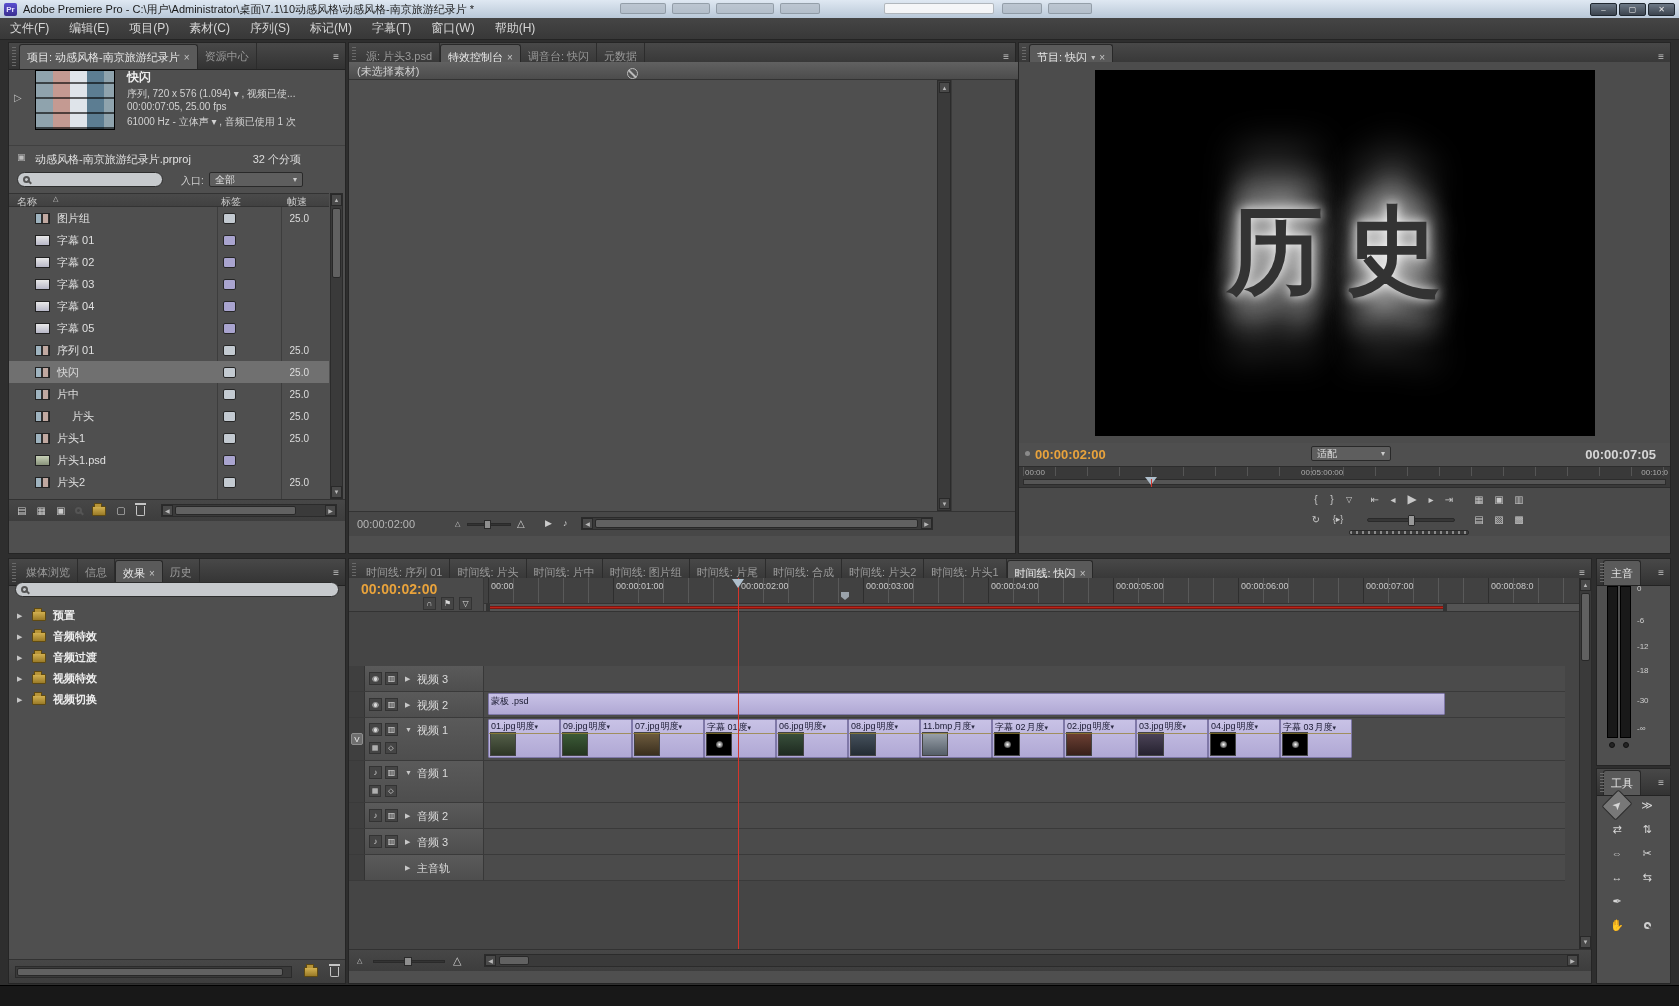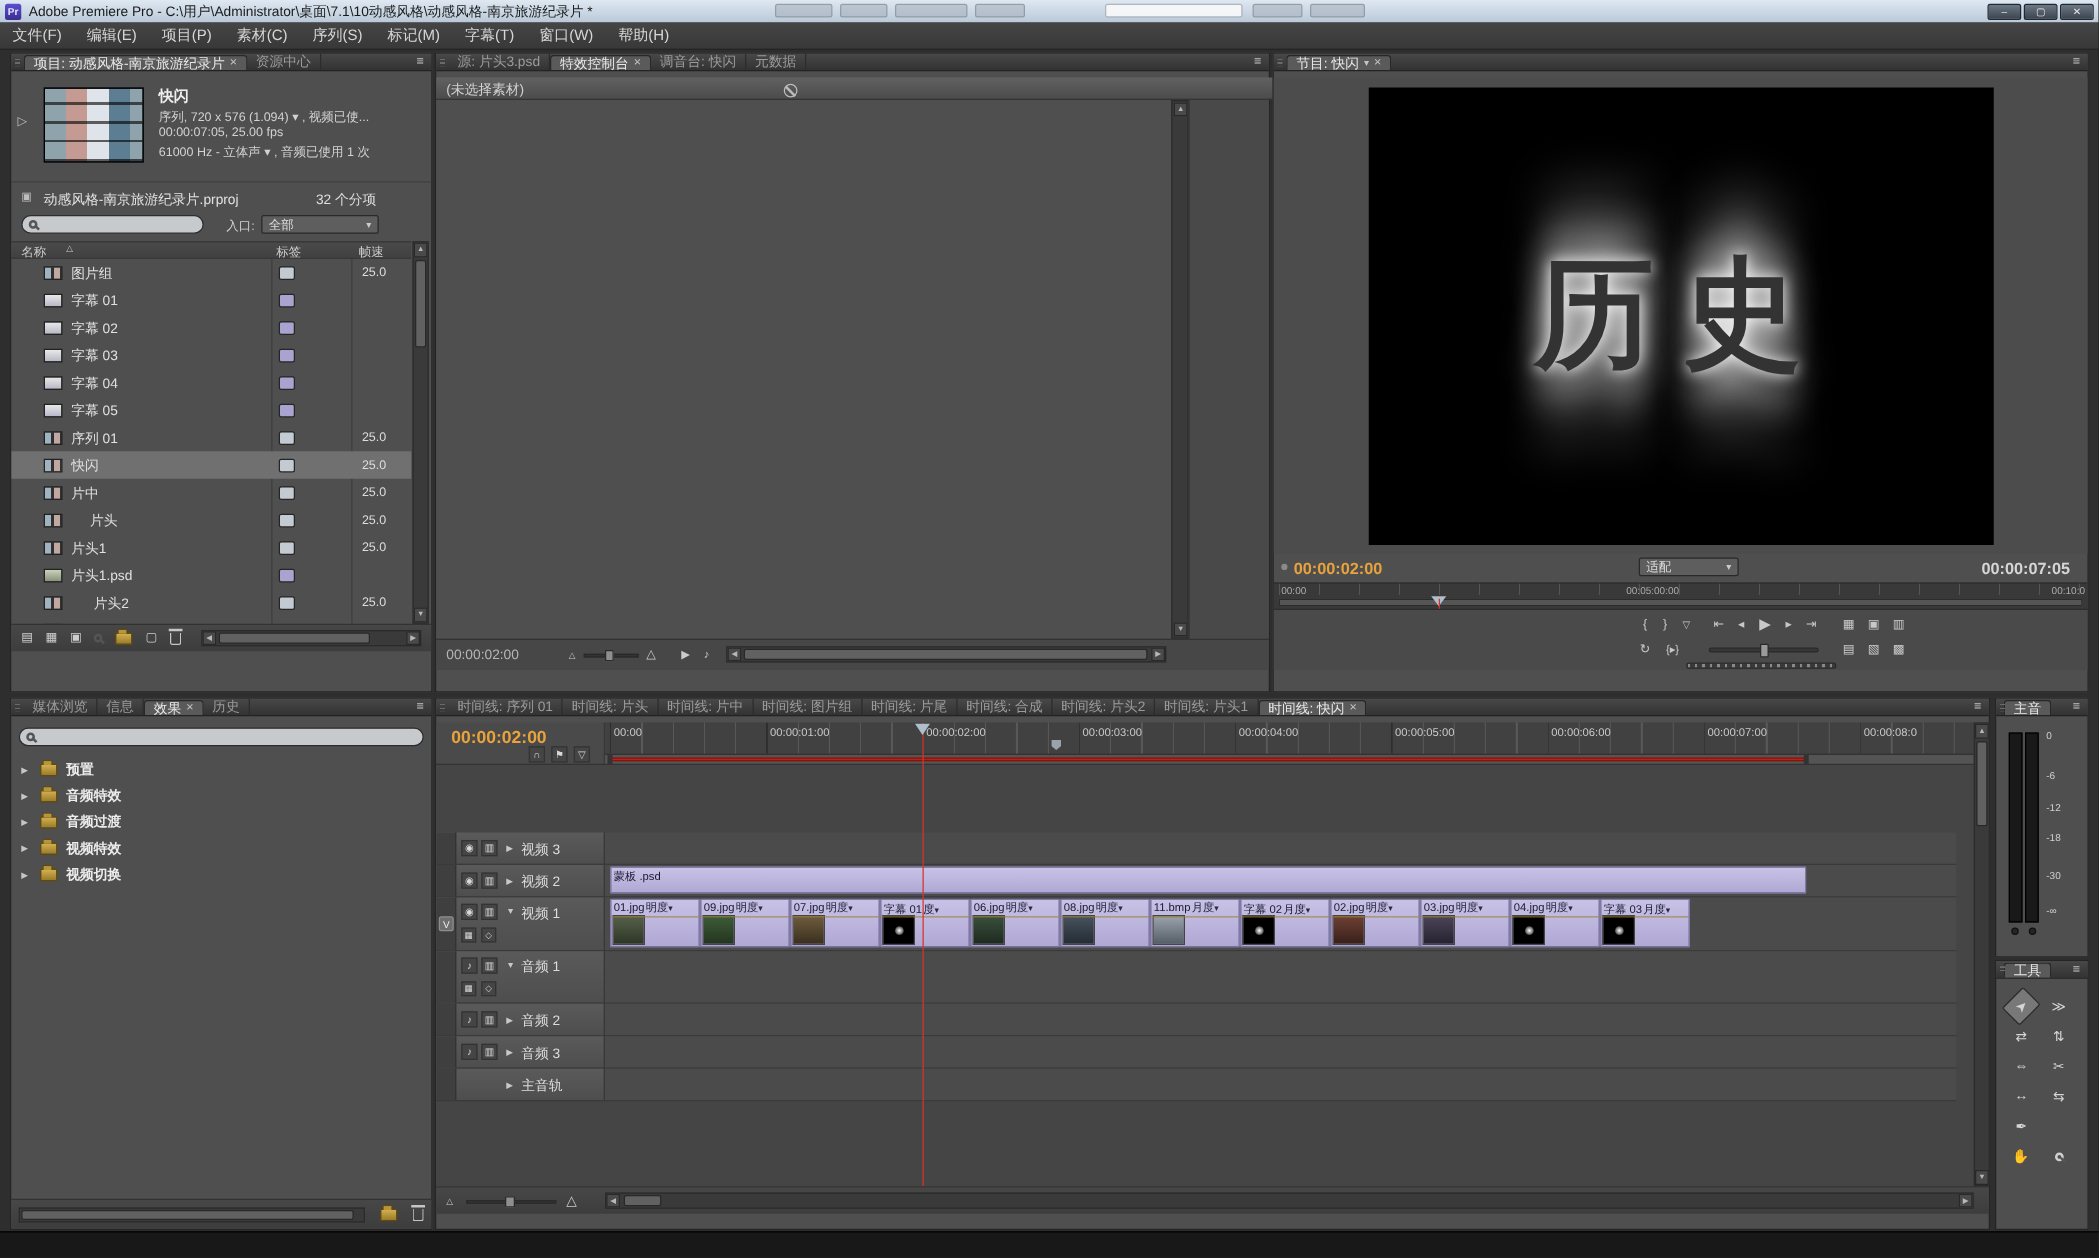--- a/index.html
+++ b/index.html
@@ -10,21 +10,21 @@
   #titlebar{position:absolute;left:0;top:0;width:1679px;height:18px;background:linear-gradient(#dfe8f2,#b9c8d8);color:#1a1a1a;font-size:11px;display:flex;align-items:center;padding:0 4px;}
   #titlebar .appico{width:13px;height:13px;background:linear-gradient(#5a4fd0,#3a2f90);color:#e8e4ff;font-size:8px;font-weight:bold;display:flex;align-items:center;justify-content:center;border-radius:2px;margin-right:6px;}
   .ovl{position:absolute;top:3px;height:11px;border-radius:2px;background:rgba(165,175,185,.55);border:1px solid rgba(110,120,130,.5);}
   .ovl.white{background:rgba(248,248,250,.9);}
   .winbtn{width:27px;height:13px;background:linear-gradient(#6c7886,#3c444e);border:1px solid #202830;color:#e8e8e8;font-size:8px;display:flex;align-items:center;justify-content:center;margin-left:2px;border-radius:2px;}
   #menubar{position:absolute;left:0;top:18px;width:1679px;height:22px;background:linear-gradient(#454545,#383838);border-bottom:1px solid #242424;display:flex;align-items:center;color:#d6d6d6;font-size:12px;}
   #menubar .mi{padding:0 10px;height:100%;display:flex;align-items:center;}
   #statusbar{position:absolute;left:0;top:985px;width:1679px;height:21px;background:#181818;border-top:1px solid #000;}
   
   .panel{position:absolute;background:#4f4f4f;border:1px solid #252525;}
-  .tabs{position:relative;height:14px;background:linear-gradient(#484848,#333333);border-bottom:1px solid #232323;display:flex;align-items:stretch;padding-left:10px;}
+  .tabs{position:relative;height:27px;background:linear-gradient(#484848,#333333);border-bottom:1px solid #232323;display:flex;align-items:stretch;padding-left:10px;}
   .tabs::before{content:"";position:absolute;left:3px;top:4px;bottom:3px;width:4px;background:repeating-linear-gradient(#6a6a6a 0 1px,transparent 1px 3px);}
   .tab{display:flex;align-items:center;gap:4px;padding:0 7px;font-size:11px;color:#9b9b9b;border-right:1px solid #2c2c2c;white-space:nowrap;}
   .tab.on{background:#5a5a5a;color:#e8e8e8;border-radius:3px 3px 0 0;margin-top:1px;border:1px solid #282828;border-bottom:none;}
   .tab .x{font-size:10px;color:#c4c4c4;}
   .tab .caret{font-size:8px;color:#c4c4c4;}
   .pm{margin-left:auto;align-self:center;color:#c2c2c2;font-size:10px;padding:0 6px;}
   .ic{display:inline-flex;align-items:center;justify-content:center;color:#cccccc;}
   .btn{display:inline-flex;align-items:center;justify-content:center;color:#c8c8c8;background:transparent;}
   .field{background:#c7cacd;border:1px solid #2d2d2d;border-radius:8px;height:15px;display:flex;align-items:center;padding:0 5px;gap:4px;}
   .mag{width:7px;height:7px;border:2px solid #555;border-radius:50%;position:relative;display:inline-block;flex:none;}
@@ -236,21 +236,21 @@
           <span class="fps">25.0</span>
         </div>
       <div class="prow" style="top:242px;">
           <span class="itico still"></span>
           <span style="margin-left:7px;">片头1.psd</span>
           <span class="chip lav"></span>
           <span class="fps"></span>
         </div>
       <div class="prow" style="top:264px;">
           <span class="itico seq"></span>
-          <span style="margin-left:25px;">片头2</span>
+          <span style="margin-left:7px;">片头2</span>
           <span class="chip gray"></span>
           <span class="fps">25.0</span>
         </div>
       <div class="prow" style="top:286px;">
           <span class="itico seq"></span>
           <span style="margin-left:7px;"></span>
         </div>
     </div>
 
     <div class="sb ab" style="right:2px;top:150px;width:13px;height:306px;">

